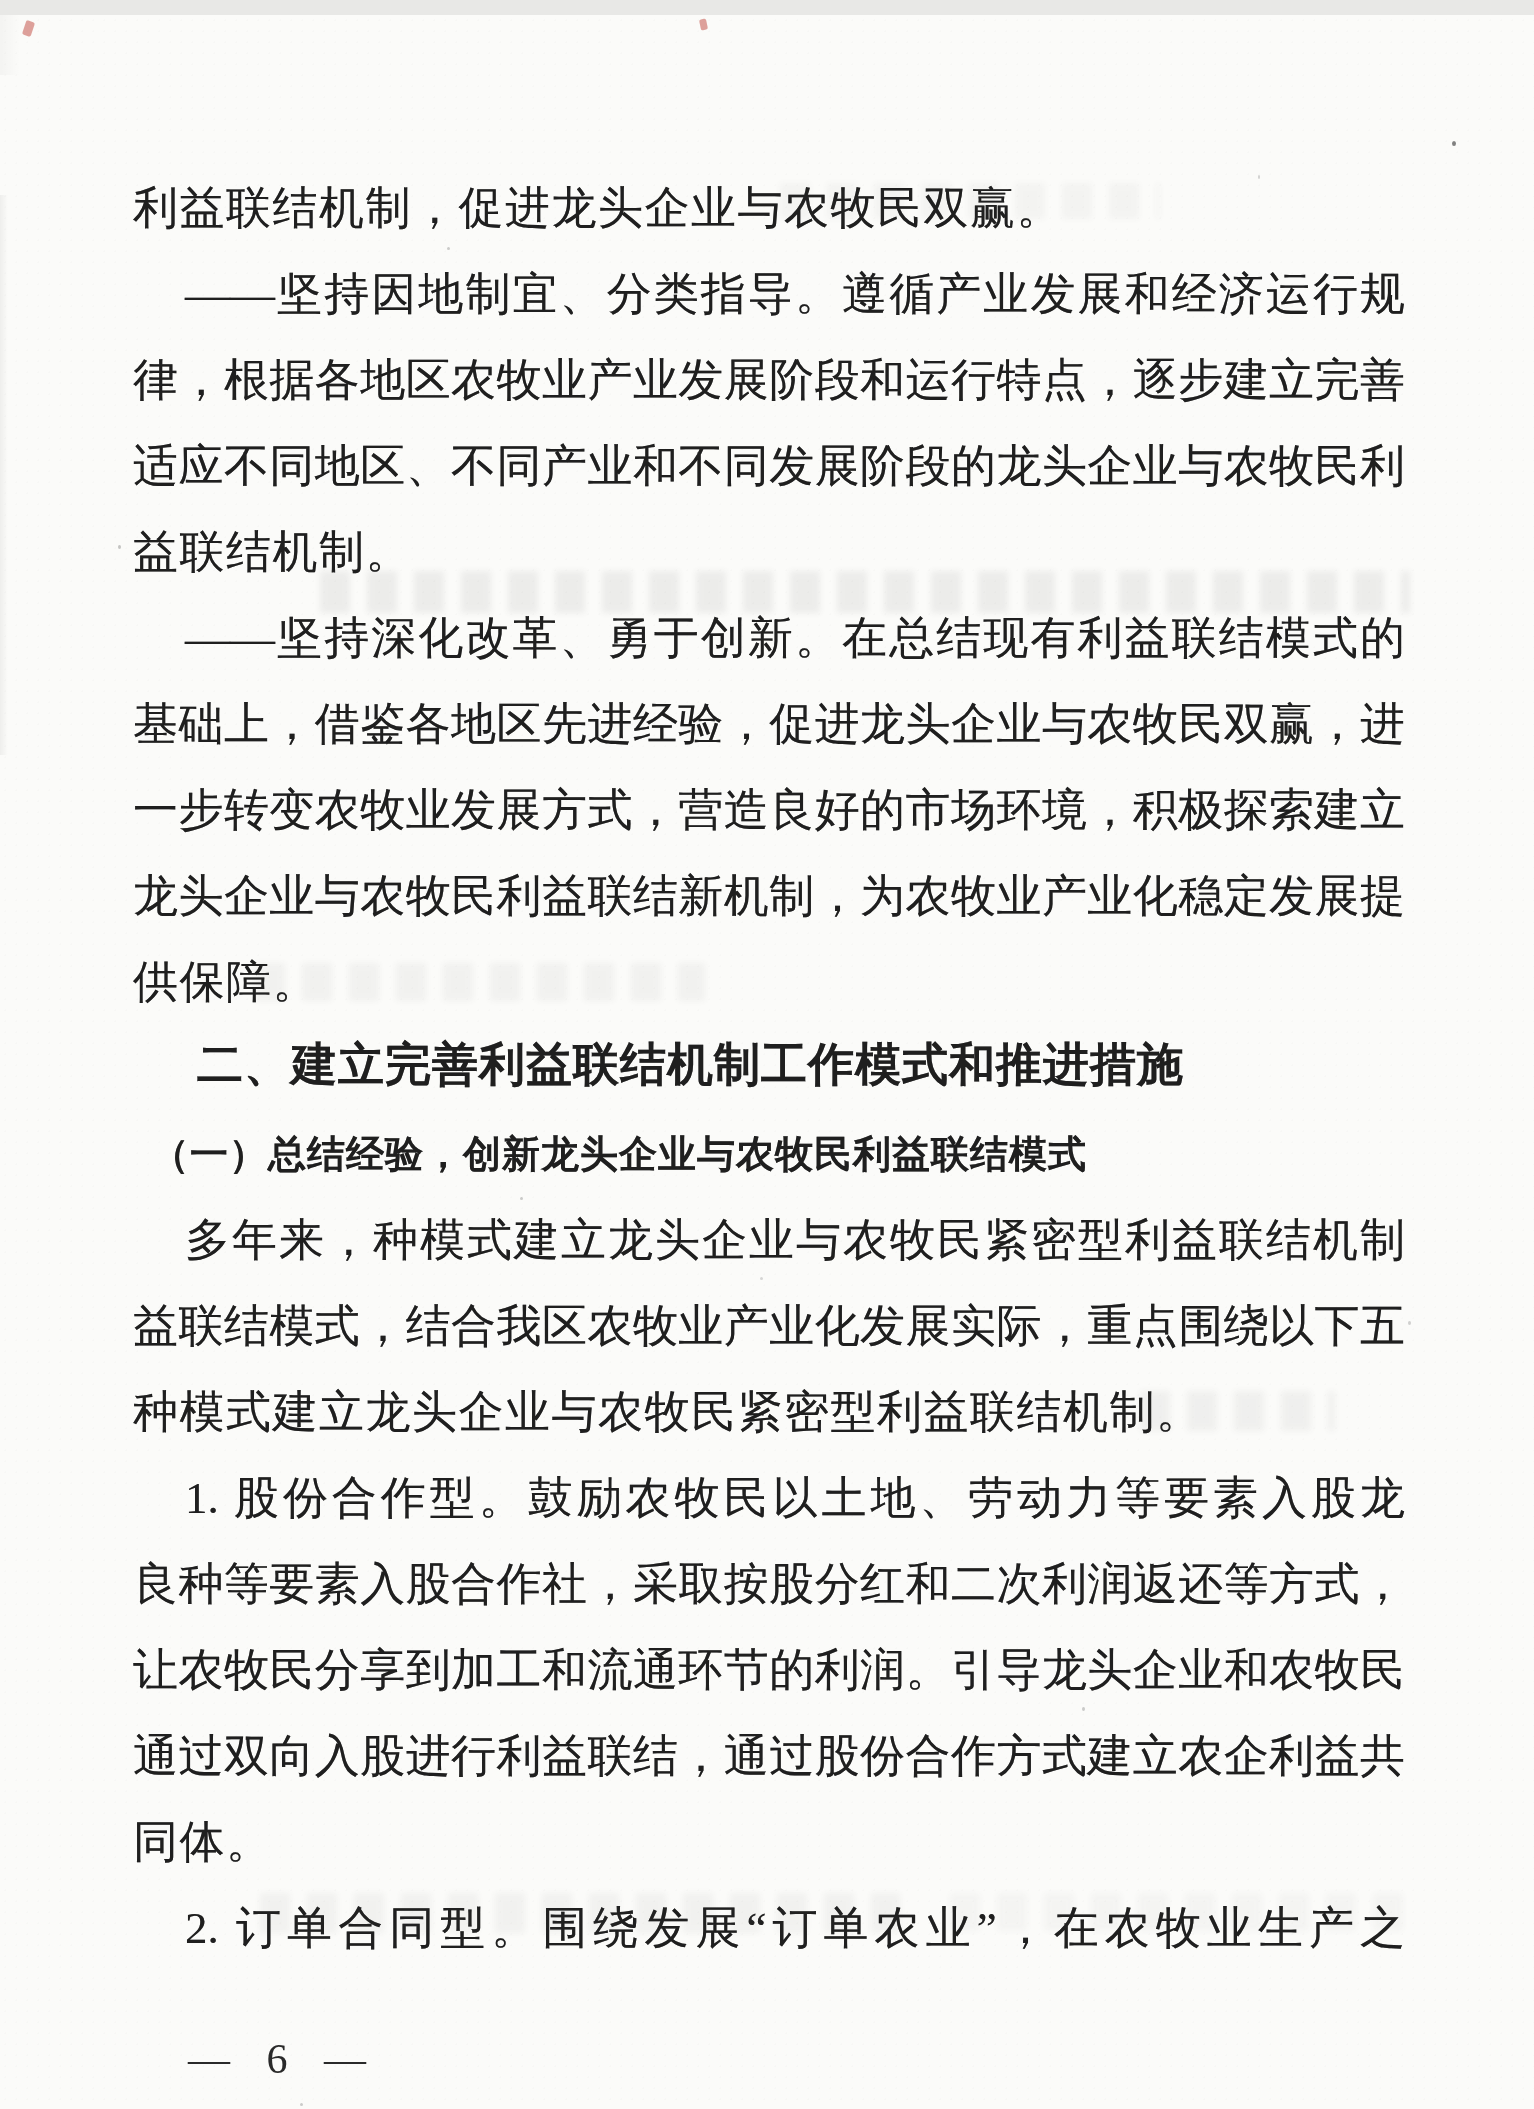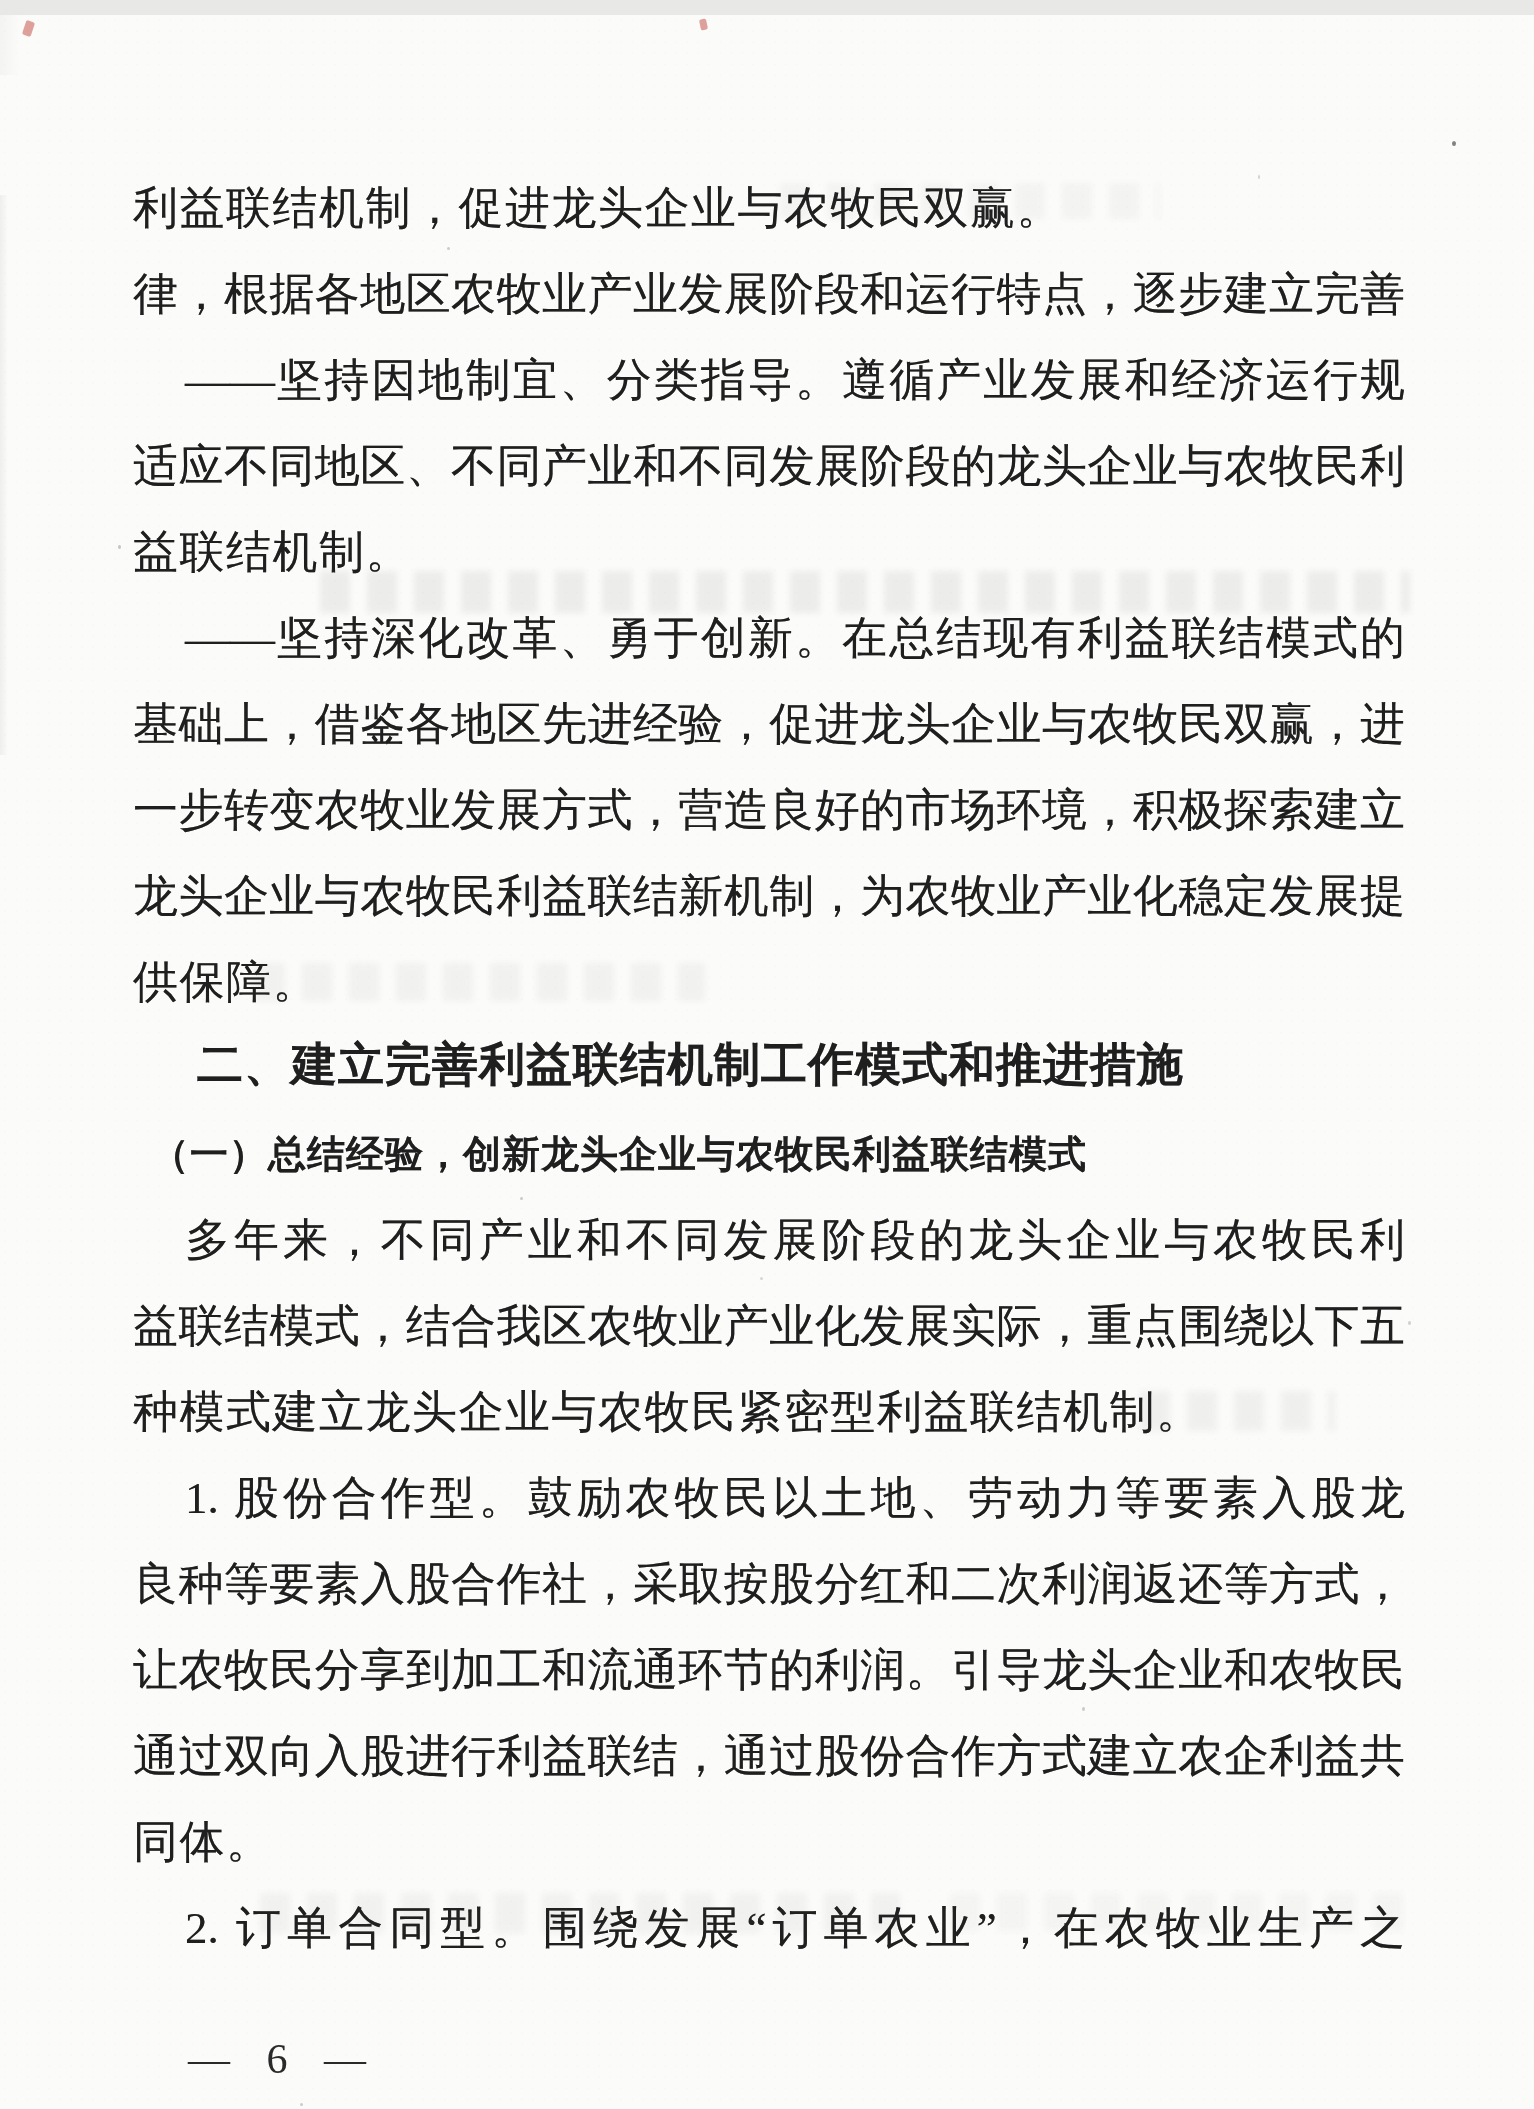--- a/index.html
+++ b/index.html
@@ -91,32 +91,32 @@
     pointer-events: none;
   }
 </style>
 </head>
 <body>
 
 <div class="page">
 
   <div class="text-block">
     <div class="line">利益联结机制，促进龙头企业与农牧民双赢。</div>
+    <div class="line l-fill l-indent">——坚持因地制宜、分类指导。遵循产业发展和经济运行规</div>
     <div class="line l-fill">律，根据各地区农牧业产业发展阶段和运行特点，逐步建立完善</div>
-    <div class="line l-fill l-indent">——坚持因地制宜、分类指导。遵循产业发展和经济运行规</div>
     <div class="line l-fill">适应不同地区、不同产业和不同发展阶段的龙头企业与农牧民利</div>
     <div class="line">益联结机制。</div>
     <div class="line l-fill l-indent">——坚持深化改革、勇于创新。在总结现有利益联结模式的</div>
     <div class="line l-fill">基础上，借鉴各地区先进经验，促进龙头企业与农牧民双赢，进</div>
     <div class="line l-fill">一步转变农牧业发展方式，营造良好的市场环境，积极探索建立</div>
     <div class="line l-fill">龙头企业与农牧民利益联结新机制，为农牧业产业化稳定发展提</div>
     <div class="line">供保障。</div>
     <div class="line l-heading">二、建立完善利益联结机制工作模式和推进措施</div>
     <div class="line l-subheading">（一）总结经验，创新龙头企业与农牧民利益联结模式</div>
-    <div class="line l-fill l-indent">多年来，不同产业和不同发展阶段的龙头企业与农牧民利</div>
+    <div class="line l-fill l-indent">多年来，种模式建立龙头企业与农牧民紧密型利益联结机制</div>
     <div class="line l-fill">益联结模式，结合我区农牧业产业化发展实际，重点围绕以下五</div>
     <div class="line">种模式建立龙头企业与农牧民紧密型利益联结机制。</div>
     <div class="line l-fill l-indent">1. 股份合作型。鼓励农牧民以土地、劳动力等要素入股龙</div>
     <div class="line l-fill">良种等要素入股合作社，采取按股分红和二次利润返还等方式，</div>
     <div class="line l-fill">让农牧民分享到加工和流通环节的利润。引导龙头企业和农牧民</div>
     <div class="line l-fill">通过双向入股进行利益联结，通过股份合作方式建立农企利益共</div>
     <div class="line">同体。</div>
     <div class="line l-fill l-indent">2. 订单合同型。围绕发展“订单农业”，在农牧业生产之</div>
   </div>
 

